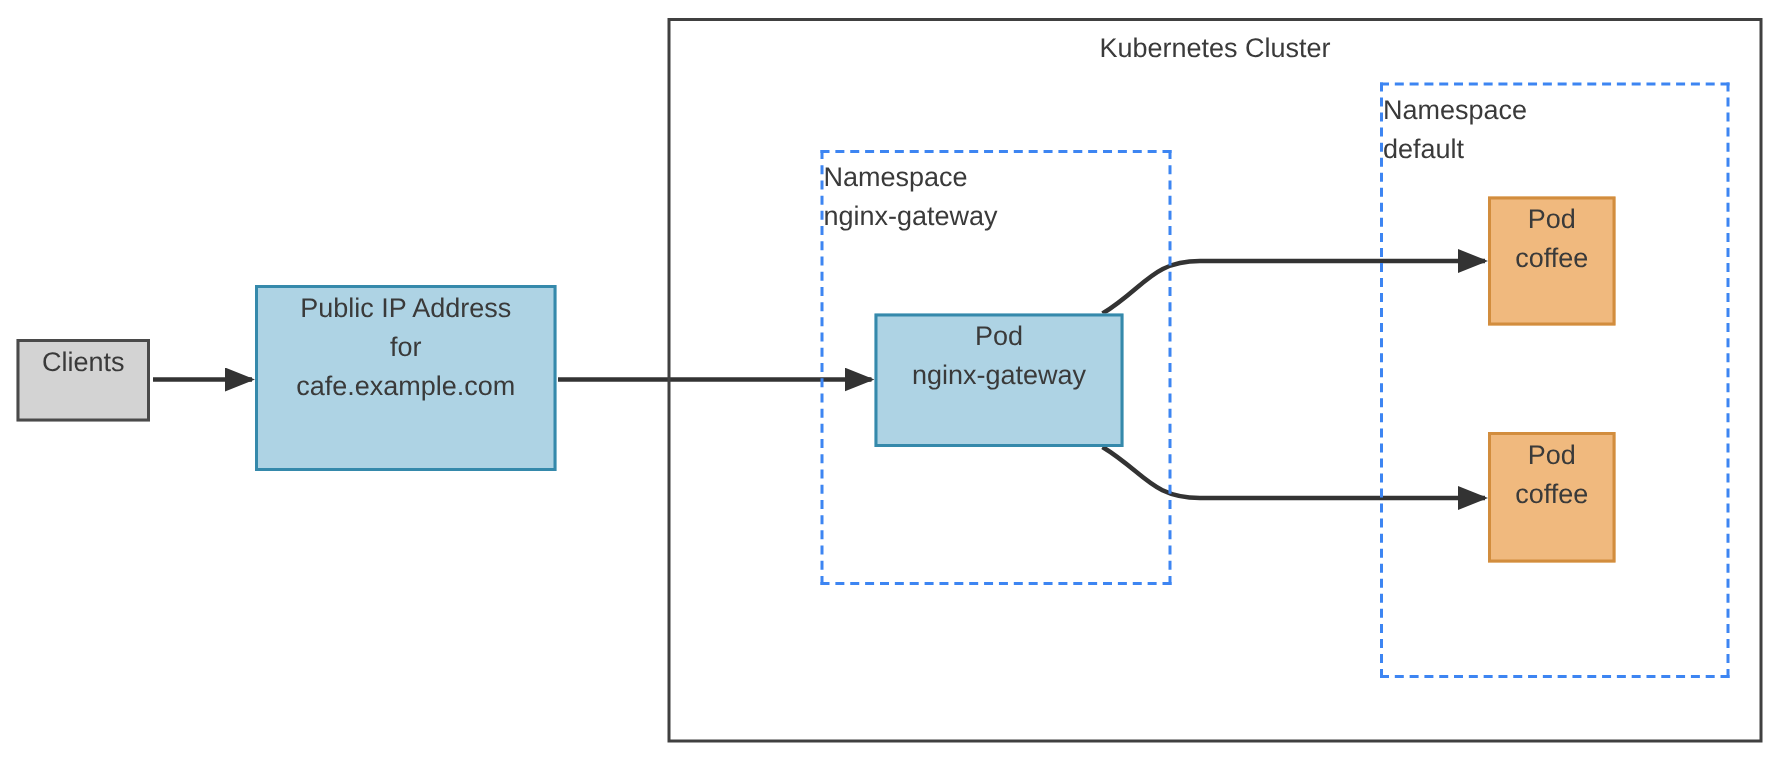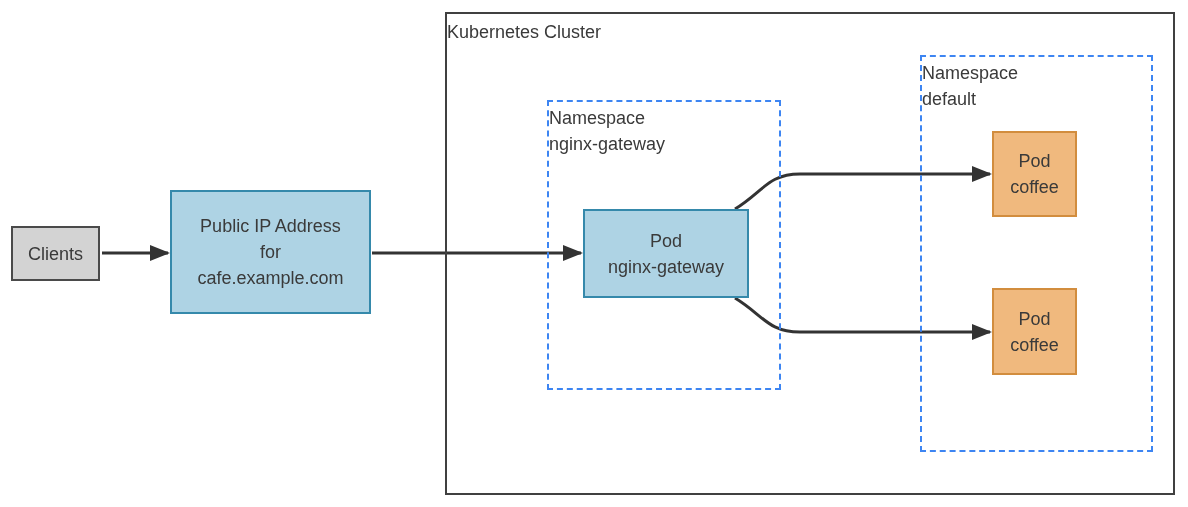--- a/index.html
+++ b/index.html
@@ -9,37 +9,37 @@
     --cluster-border:#404040; --namespace-dash:#3d85f2;
     --arrow:#333333; --text:#3a3a3a;
   }
   * { box-sizing: border-box; margin: 0; padding: 0; }
   body { background:#ffffff; font-family:"Liberation Sans","DejaVu Sans",sans-serif; }
   .canvas {
     position: relative; width: 1188px; height: 507px;
     background:#ffffff; color: var(--text);
     font-size: 18px; line-height: 26px; overflow: hidden;
   }
-  .node { position:absolute; display:flex; align-items:center; justify-content:center; text-align:center; }
+  .node { position:absolute; display:flex; align-items:flex-start; justify-content:center; text-align:center; }
   .multiline { white-space: pre-line; }
 
   .clients-box {
     left:11px; top:226px; width:89px; height:55px;
     background:var(--gray-fill); border:2px solid var(--gray-border);
   }
   .public-ip-box {
     left:170px; top:190px; width:201px; height:124px;
     background:var(--blue-fill); border:2px solid var(--blue-border);
   }
   .cluster-box {
     position:absolute; left:445px; top:12px; width:730px; height:483px;
     border:2px solid var(--cluster-border); background:transparent;
   }
   .cluster-title {
-    position:absolute; top:5px; left:0; width:100%; text-align:left;
+    position:absolute; top:5px; left:0; width:100%; text-align:center;
   }
   .ns-box { position:absolute; border:2px dashed var(--namespace-dash); background:transparent; }
   .ns-nginx { left:547px; top:100px; width:234px; height:290px; }
   .ns-default { left:920px; top:55px; width:233px; height:397px; }
   .ns-label { position:absolute; top:3px; left:0; width:100%; text-align:left; }
 
   .pod-nginx-box {
     left:583px; top:209px; width:166px; height:89px;
     background:var(--blue-fill); border:2px solid var(--blue-border);
   }

